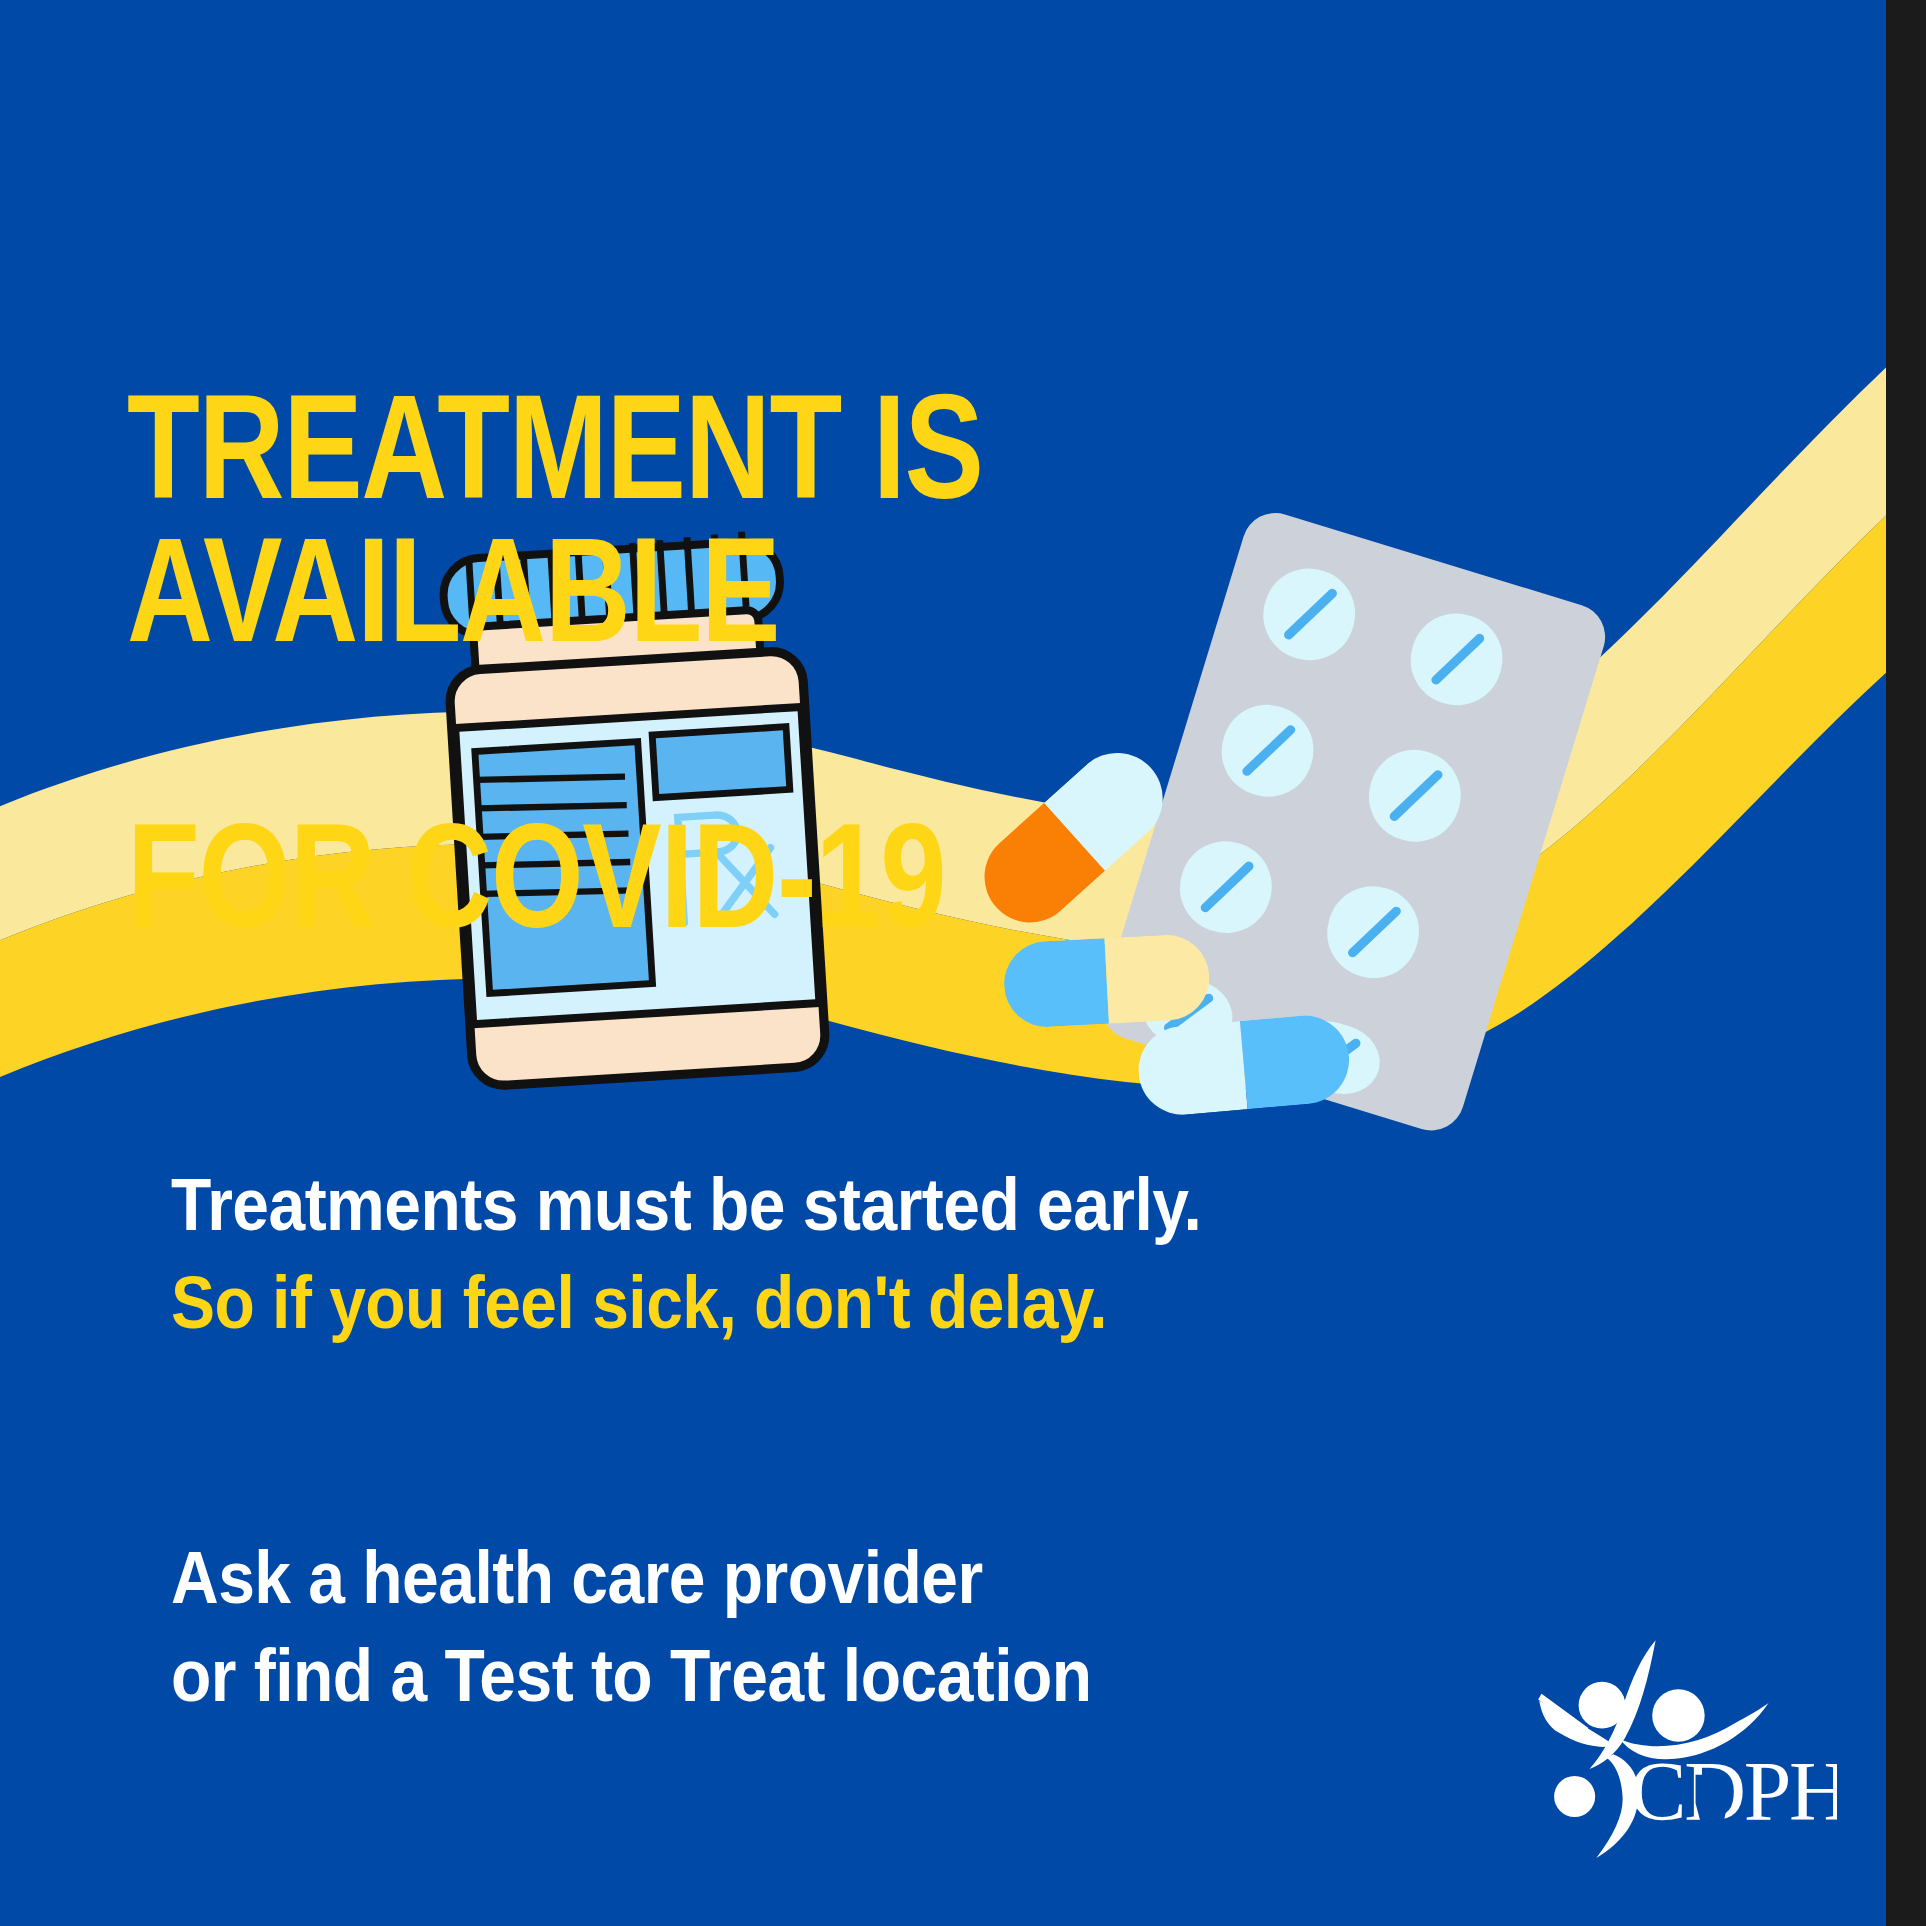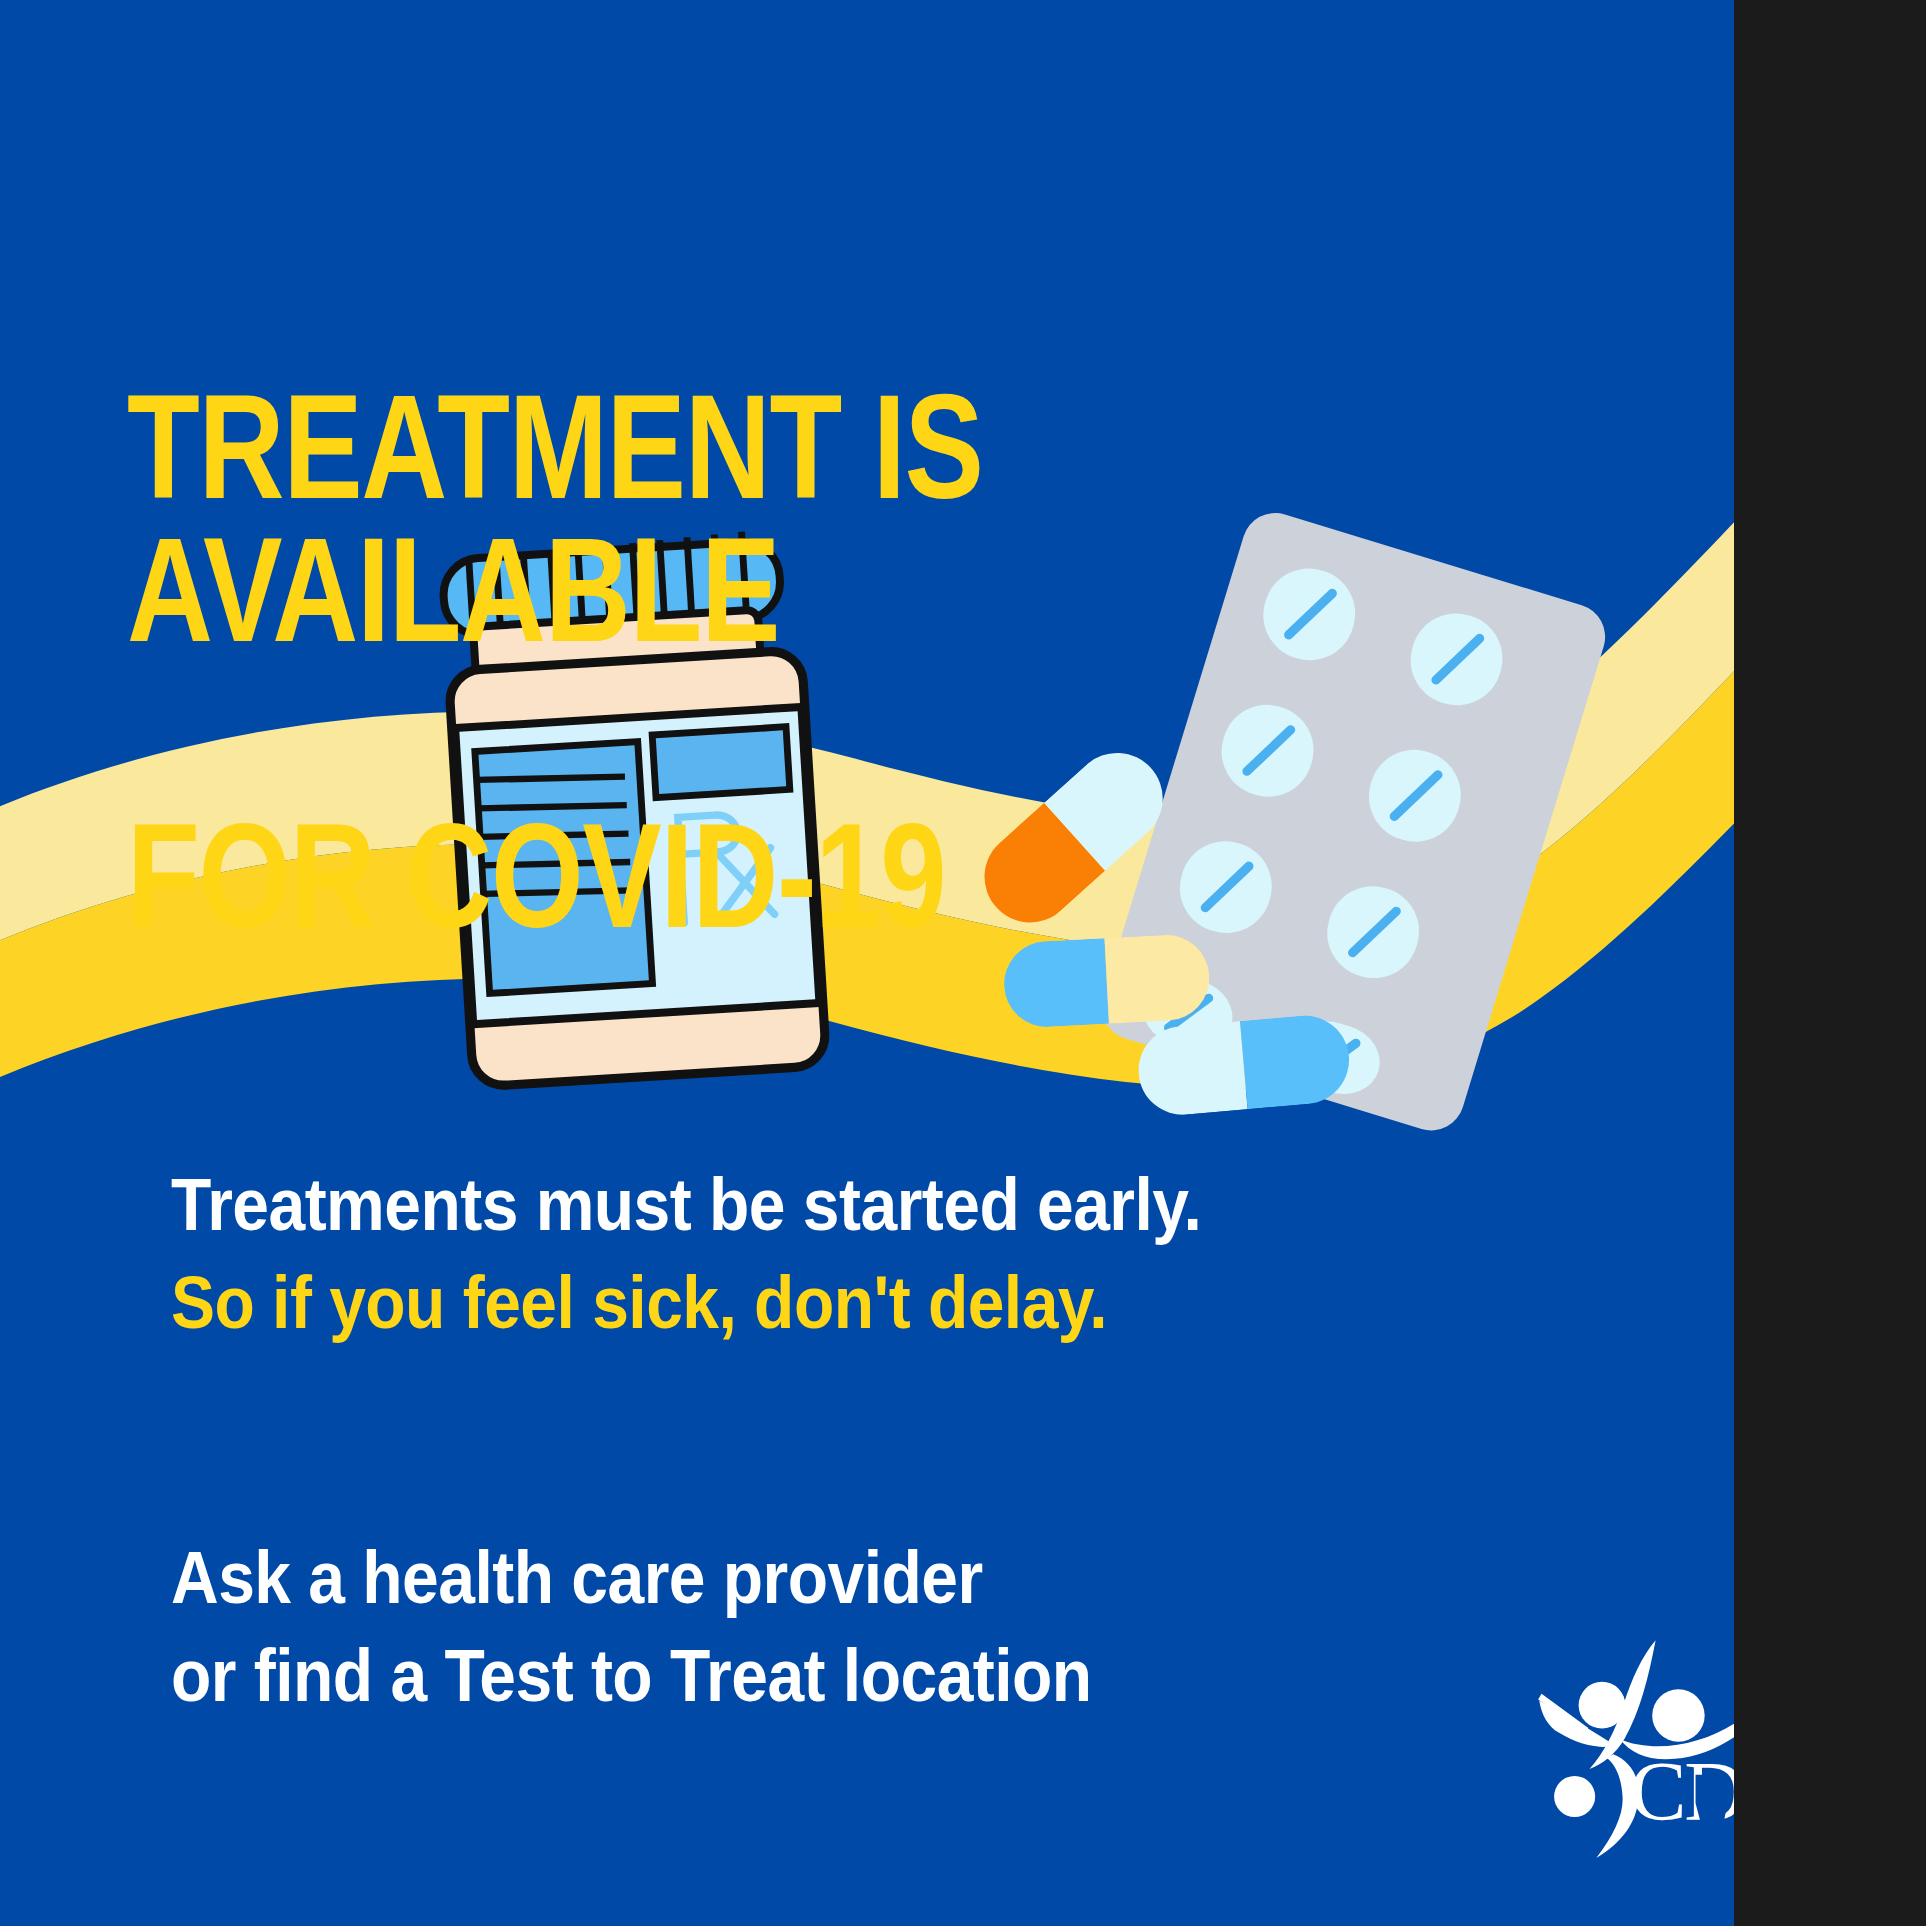--- a/index.html
+++ b/index.html
@@ -3,21 +3,21 @@
 <meta charset="utf-8">
 <title>CDPH COVID-19 Treatment Graphic</title>
 <style>
   html, body {
     margin: 0;
     padding: 0;
     background: #1b1b1b;
   }
   #poster {
     position: relative;
-    width: 1734px;
+    width: 1886px;
     height: 1926px;
     background: #0049A7;
     overflow: hidden;
     font-family: "Liberation Sans", "DejaVu Sans", sans-serif;
     -webkit-font-smoothing: antialiased;
   }
 
   
   .ribbon-layer {
     position: absolute;

